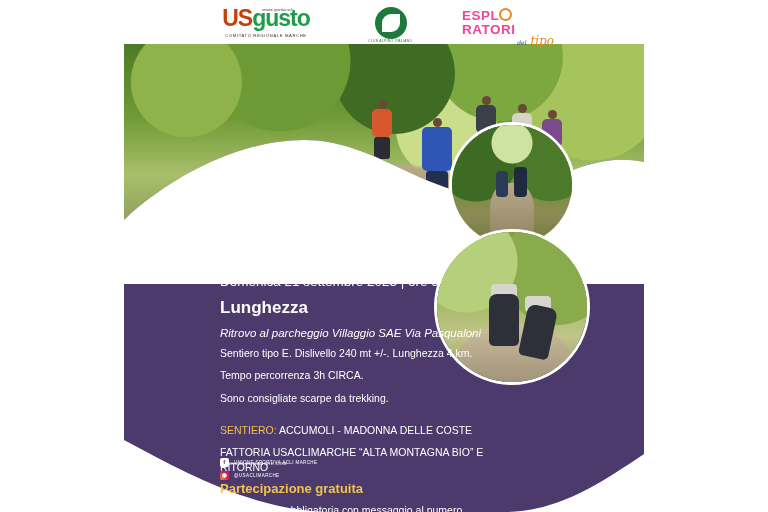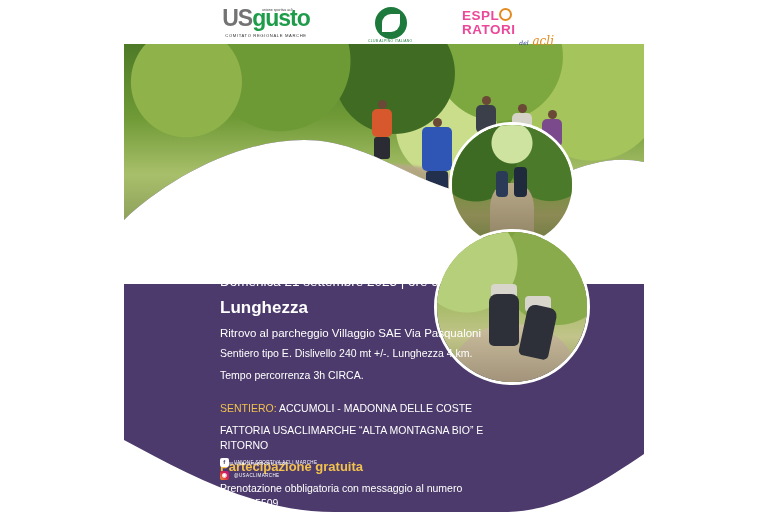--- a/index.html
+++ b/index.html
@@ -21,21 +21,21 @@
     background:#ffffff;z-index:40;
   }
   .logo-usacli{
     position:absolute;left:216px;top:5px;width:100px;height:34px;
     display:flex;flex-direction:column;align-items:center;justify-content:center;
   }
   .usacli-main{
     font-size:23px;font-weight:bold;letter-spacing:-1px;line-height:1;
     color:#1f3f8f;
   }
-  .usacli-main .red{color:#737373;}
+  .usacli-main .red{color:#c2410c;}
   .usacli-main .green{color:#1e9c4a;}
   .usacli-sub{
     font-size:4.2px;letter-spacing:.6px;color:#333;margin-top:3px;text-transform:uppercase;
   }
   .logo-usacli-side{
     position:absolute;left:262px;top:8px;font-size:3.6px;line-height:1.35;color:#444;width:54px;
   }
   .logo-ccm{
     position:absolute;left:375px;top:7px;width:32px;height:32px;border-radius:50%;
     background:#1e7a3c;display:flex;align-items:center;justify-content:center;
@@ -180,21 +180,21 @@
     font-size:23px;font-weight:bold;line-height:1.22;letter-spacing:-.3px;
     margin:0 0 14px 0;
   }
   .subtitle{
     font-size:13.5px;margin:0 0 9px 0;font-weight:400;color:#ffffff;
   }
   .place{
     font-size:17px;font-weight:bold;margin:0 0 9px 0;color:#ffffff;
   }
   .meet{
-    font-size:11.5px;margin:0 0 4px 0;
+    font-size:11.5px;font-style:italic;margin:0 0 4px 0;
   }
   .line{
     font-size:10.5px;margin:7px 0 2px 0;line-height:1.45;
   }
   .sentiero-label{color:#f2c14e;font-weight:normal;}
   .block-gap{height:8px;}
   .partec{
     font-size:13px;font-weight:bold;color:#f2c14e;margin:6px 0 4px 0;
   }
 
@@ -230,21 +230,21 @@
       <span class="leaf"></span>
     </div>
     <div class="logo-ccm-txt">CLUB ALPINO ITALIANO</div>
 
     <div class="logo-expl">
       <div class="expl-top">
         <span>ESPL</span><span class="expl-o"></span><span>RATORI</span>
       </div>
       <div class="expl-bot">
         <span class="expl-del">del</span>
-        <span>acli</span>
+        <span>tipo</span>
       </div>
     </div>
   </div>
 
   <div class="canvas">
     <div class="purplebase"></div>
 
     <div class="photo-top">
       <div class="sky"></div>
       <div class="trail"></div>
@@ -298,20 +298,21 @@
     <div class="text">
       <div class="title">
         <div>“Camminata sportiva</div>
         <div>sui luoghi del sisma”</div>
       </div>
       <div class="subtitle">Domenica 21 settembre 2025 | ore 9</div>
       <div class="place">Lunghezza</div>
       <div class="meet">Ritrovo al parcheggio Villaggio SAE Via Pasqualoni</div>
       <div class="line">Sentiero tipo E. Dislivello 240 mt +/-. Lunghezza 4 km.</div>
       <div class="line">Tempo percorrenza 3h CIRCA.</div>
+      <div class="line">Sono consigliate scarpe da trekking.</div>
       <div class="block-gap"></div>
       <div class="line">
         <span class="sentiero-label">SENTIERO:</span>
         <span>ACCUMOLI - MADONNA DELLE COSTE</span>
       </div>
       <div class="line">FATTORIA USACLIMARCHE “ALTA MONTAGNA BIO” E RITORNO</div>
       <div class="partec">Partecipazione gratuita</div>
       <div class="line">Prenotazione obbligatoria con messaggio al numero 3939365509</div>
       <div class="line">entro il 18 settembre indicando nome e cognome di chi partecipa</div>
 

